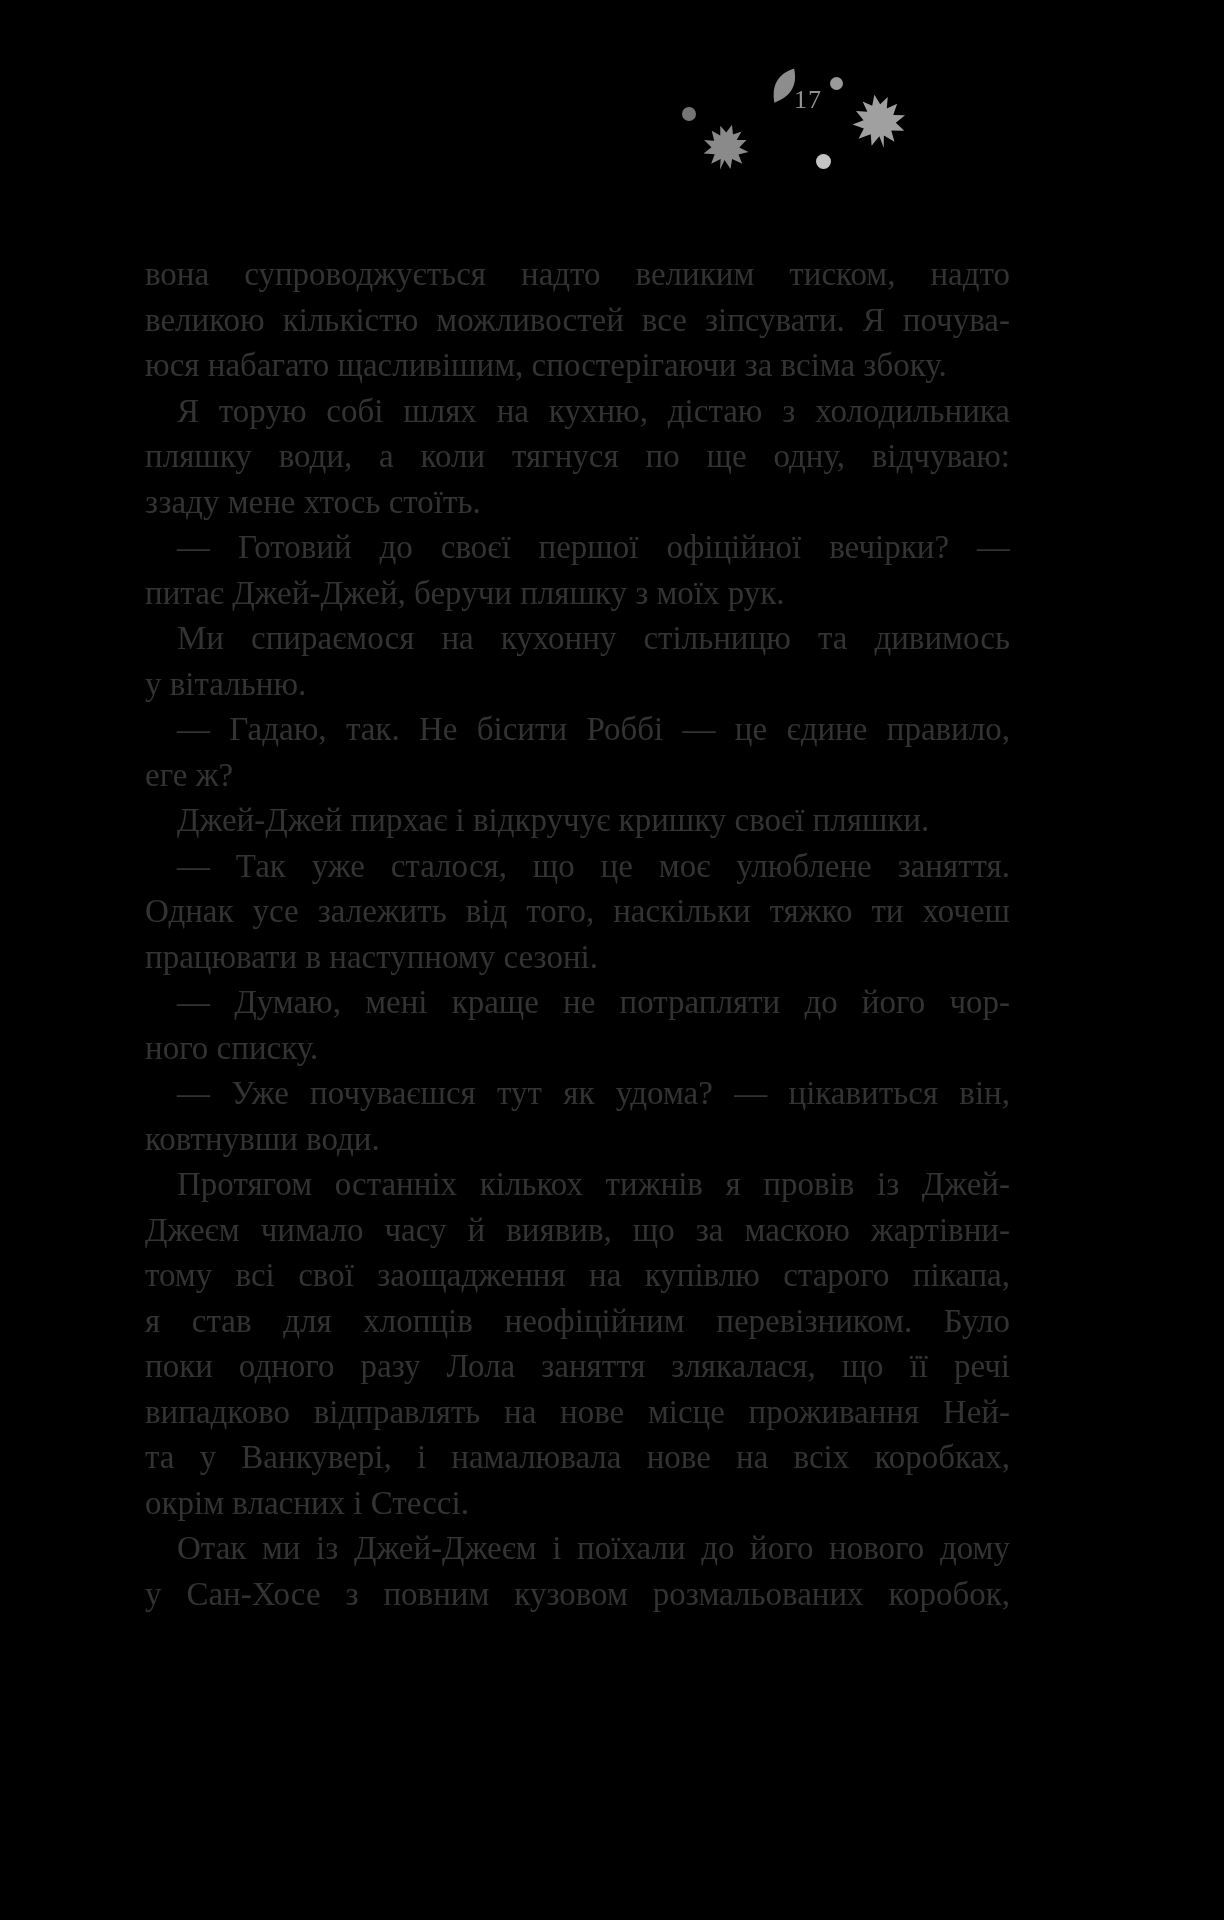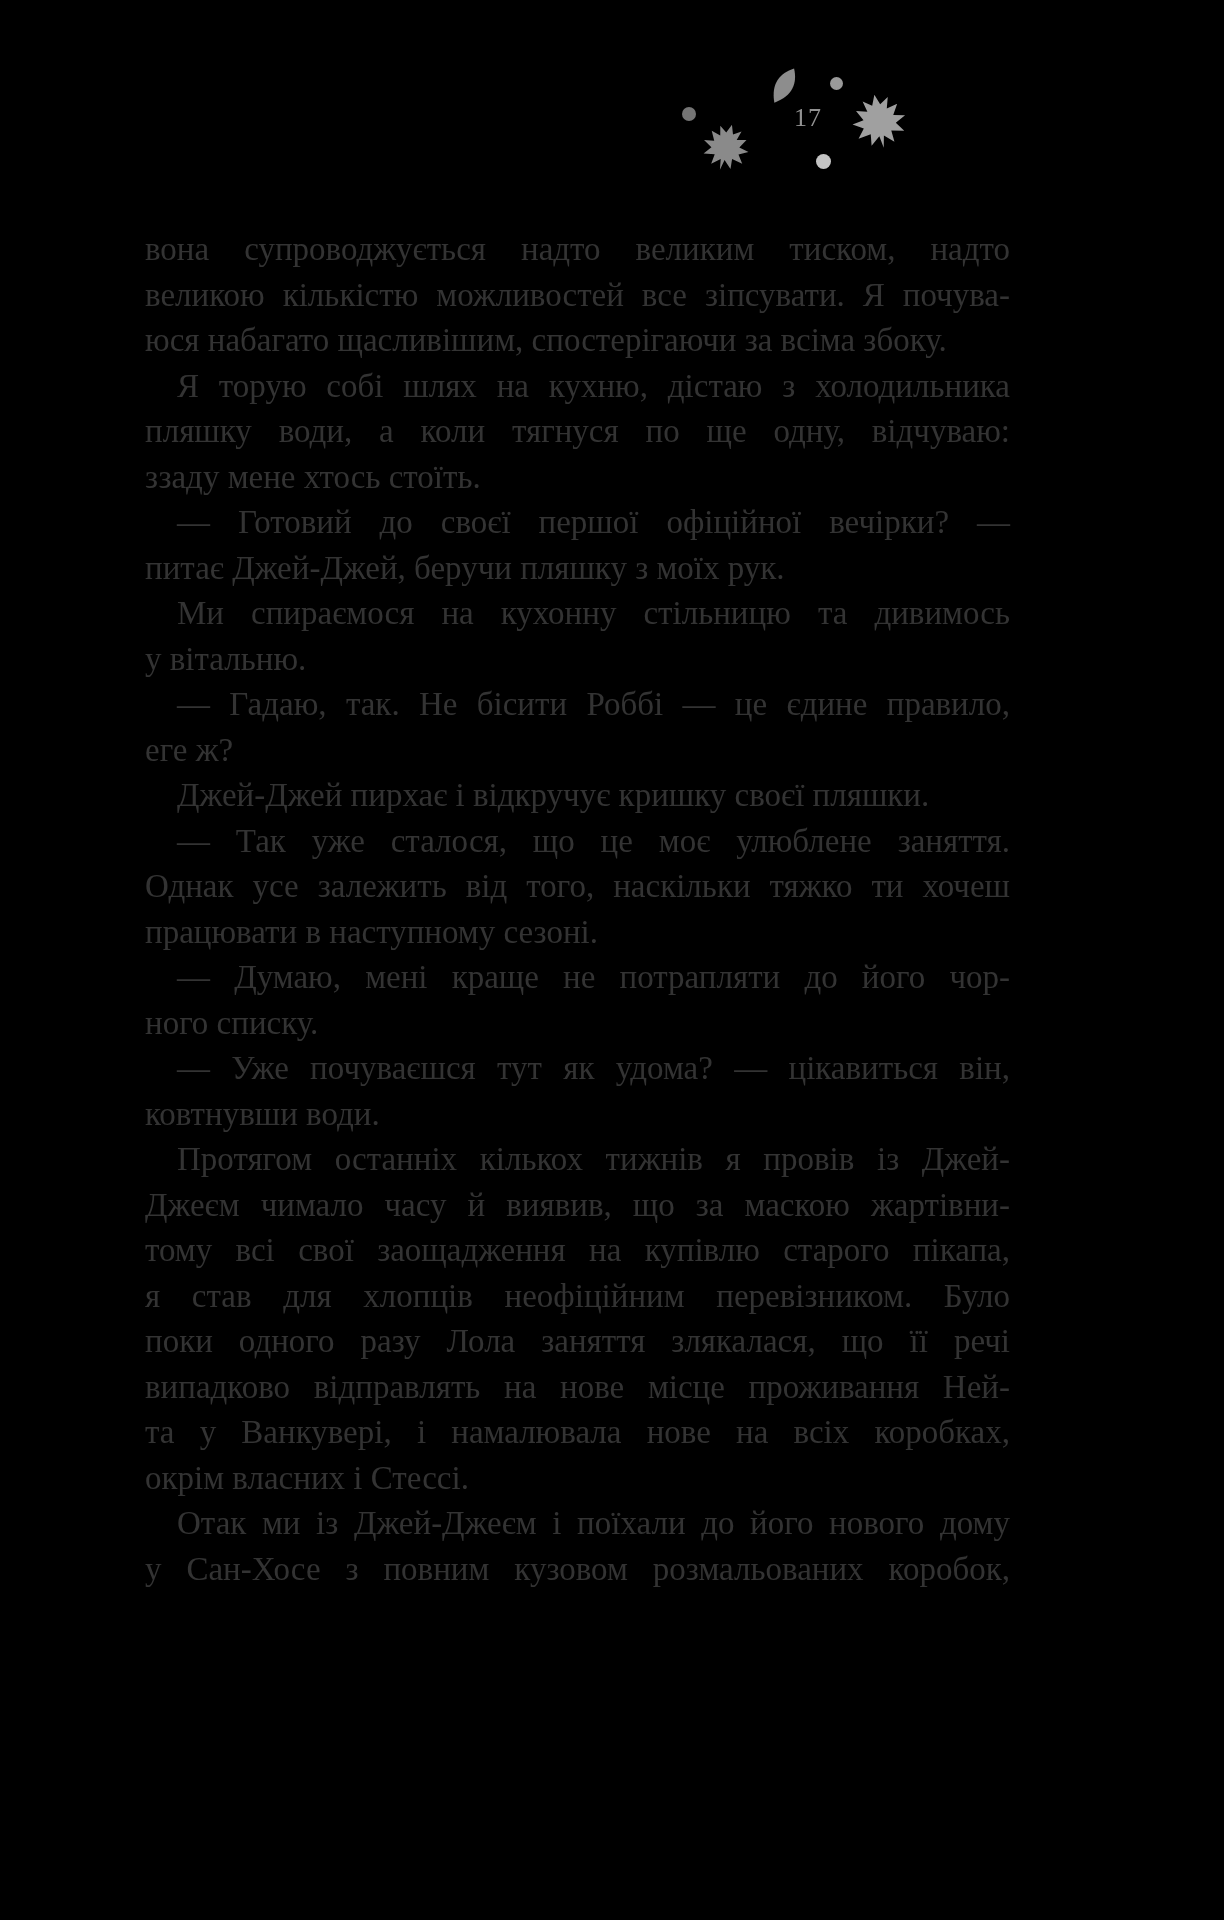--- a/index.html
+++ b/index.html
@@ -9,30 +9,30 @@
     height: 1920px;
     background: #000000;
     overflow: hidden;
     font-family: "Liberation Serif", serif;
   }
   
   .deco { position: absolute; }
   .dot { border-radius: 50%; background: currentColor; }
   .page-number {
     position: absolute;
-    left: 794px; top: 103px;
+    left: 794px; top: 85px;
     font-size: 26px;
     letter-spacing: 1px;
     color: #929292;
   }
   
   .text-column {
     position: absolute;
     left: 145px;
-    top: 227px;
+    top: 252px;
     width: 865px;
     color: #333333;
     font-size: 33px;
     line-height: 45.5px;
   }
   .line { white-space: normal; }
   .line.ind { padding-left: 32px; }
   .line.j { text-align: justify; text-align-last: justify; }
   .line.l { text-align: left; }
 </style>

